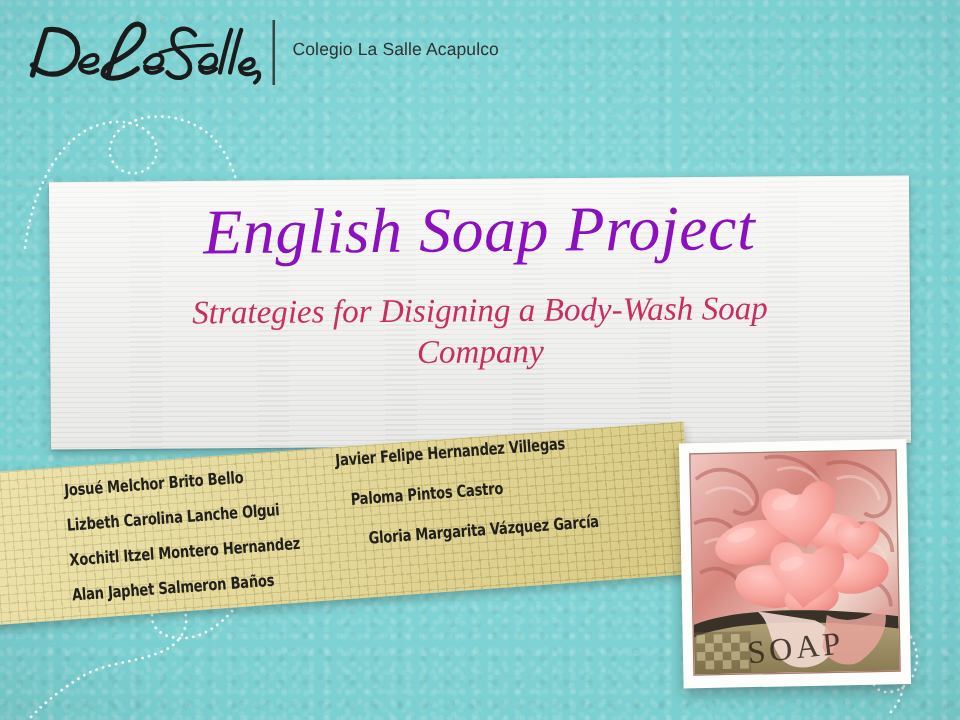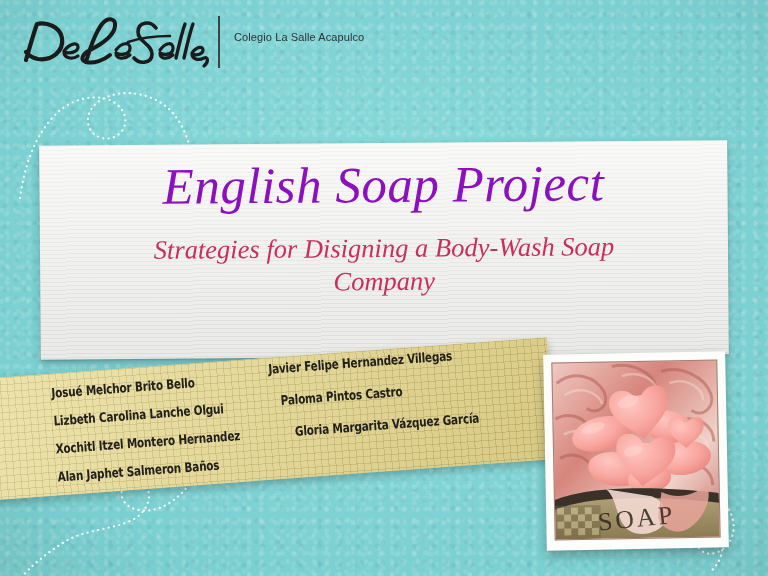--- a/index.html
+++ b/index.html
@@ -53,21 +53,21 @@
     width:190px; height:62px;
   }
   #logo-script svg { display:block; }
   #logo-divider {
     position:absolute; left:218px; top:16px;
     width:2px; height:52px;
     background:#2b2b2b; opacity:.85;
   }
   #logo-subtitle {
     position:absolute; left:234px; top:31px;
-    font-size:11px; letter-spacing:.1px;
+    font-size:14px; letter-spacing:.1px;
     color:#2f3233;
     font-family:"Liberation Sans", sans-serif;
     white-space:nowrap;
   }
 
   
   #title-card {
     position:absolute;
     left:40px; top:143px;
     width:688px; height:214px;

